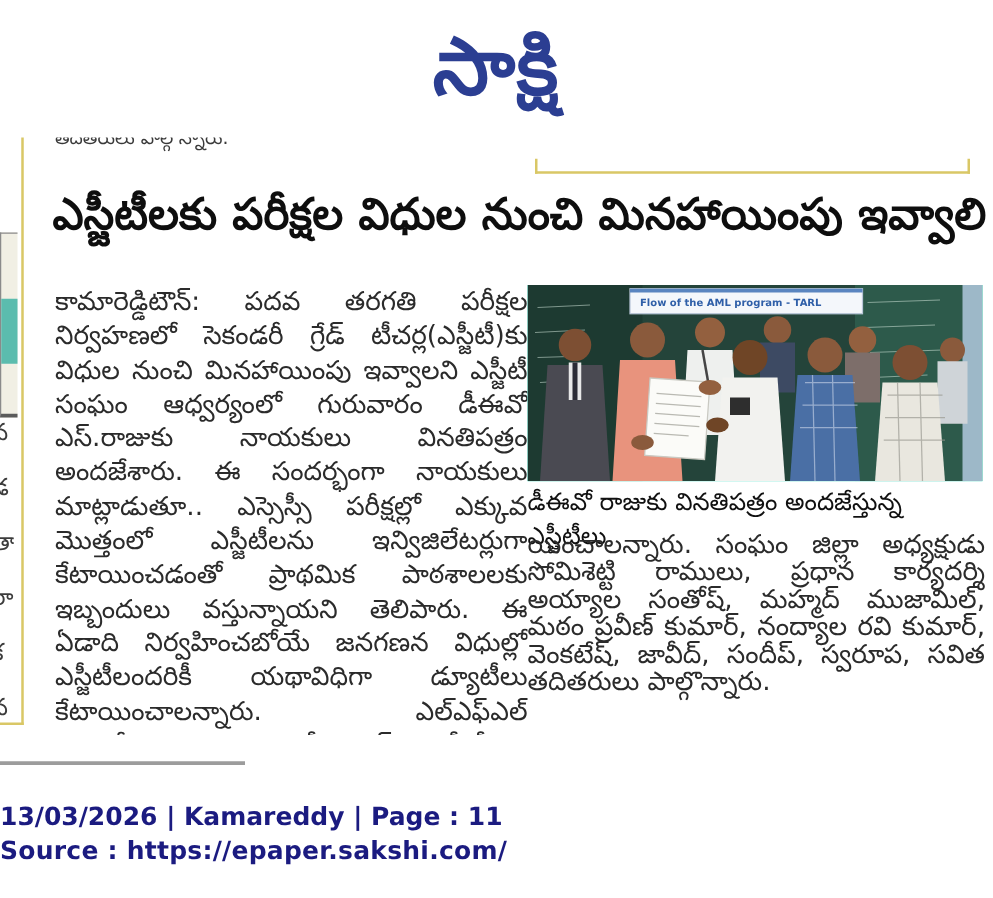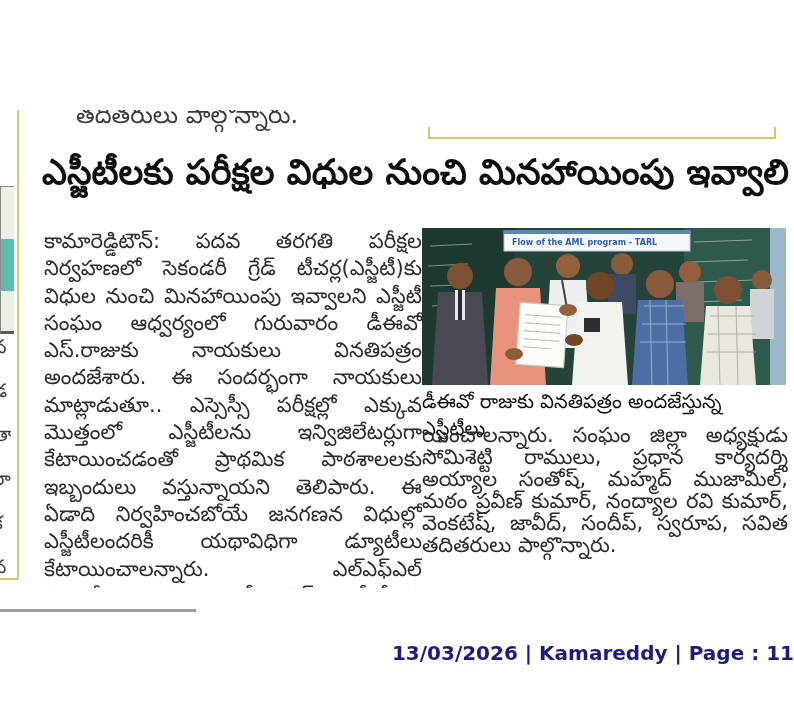--- a/index.html
+++ b/index.html
@@ -9,21 +9,21 @@
   }
   
   .masthead{position:absolute;left:0;top:6px;width:100%;text-align:center;}
   .logo{
     display:inline-block;color:#2b3e92;font-weight:700;font-size:64px;
     line-height:96px;letter-spacing:1px;
   }
   
   .cut-top-text{
     position:absolute;left:44px;top:110px;width:300px;height:26px;
-    overflow:hidden;color:#3a3a3a;font-size:24px;margin-left:32px;
+    overflow:hidden;color:#3a3a3a;font-size:15px;
   }
   .cut-top-text span{display:block;margin-top:-9px;}
   .yellow-box-right{
     position:absolute;left:428px;top:127px;width:344px;height:10px;
     border-left:2px solid #d9c766;border-right:2px solid #d9c766;
     border-bottom:2px solid #d9c766;
   }
   .yellow-box-left{
     position:absolute;left:-2px;top:110px;width:19px;height:468px;
     border-right:2px solid #d9c766;border-bottom:2px solid #d9c766;
@@ -61,30 +61,33 @@
     position:absolute;left:422px;top:390px;width:366px;
     font-size:19.5px;font-weight:400;color:#101010;
   }
   .body-right{
     position:absolute;left:422px;top:424px;width:366px;height:168px;
     font-size:21px;line-height:22px;color:#2b2b2b;text-align:justify;
     overflow:hidden;
   }
   
   .footer{
-    position:absolute;left:0;top:640px;width:100%;text-align:right;
+    position:absolute;left:0;top:640px;width:100%;text-align:left;
     color:#1b1b80;font-weight:700;font-size:20px;line-height:27px;
   }
   .footer .src{letter-spacing:0.2px;}
 </style>
 </head>
 <body>
 
 <div id="page">
 
+  <div class="masthead">
+    <span class="logo">సాక్షి</span>
+  </div>
 
   <div class="cut-top-text">
     <span>తదితరులు పాల్గొన్నారు.</span>
   </div>
 
   <div class="yellow-box-right"></div>
   <div class="yellow-box-left"></div>
 
   <div class="edge-image-sliver">
     <div class="teal"></div>
@@ -190,15 +193,16 @@
       <ellipse cx="152" cy="112" rx="9" ry="6" fill="#6f4526"></ellipse>
     </svg>
   </div>
 
   <div class="photo-caption">డీఈవో రాజుకు వినతిపత్రం అందజేస్తున్న ఎస్జీటీలు</div>
 
   <div class="body-right">యించాలన్నారు. సంఘం జిల్లా అధ్యక్షుడు సోమిశెట్టి రాములు, ప్రధాన కార్యదర్శి అయ్యాల సంతోష్, మహ్మద్ ముజామిల్, మఠం ప్రవీణ్ కుమార్, నంద్యాల రవి కుమార్, వెంకటేష్, జావీద్, సందీప్, స్వరూప, సవిత తదితరులు పాల్గొన్నారు.</div>
 
   <div class="footer">
     <div>13/03/2026 | Kamareddy | Page : 11</div>
+    <div class="src">Source : https://epaper.sakshi.com/</div>
   </div>
 
 </div>
 
 </body></html>

